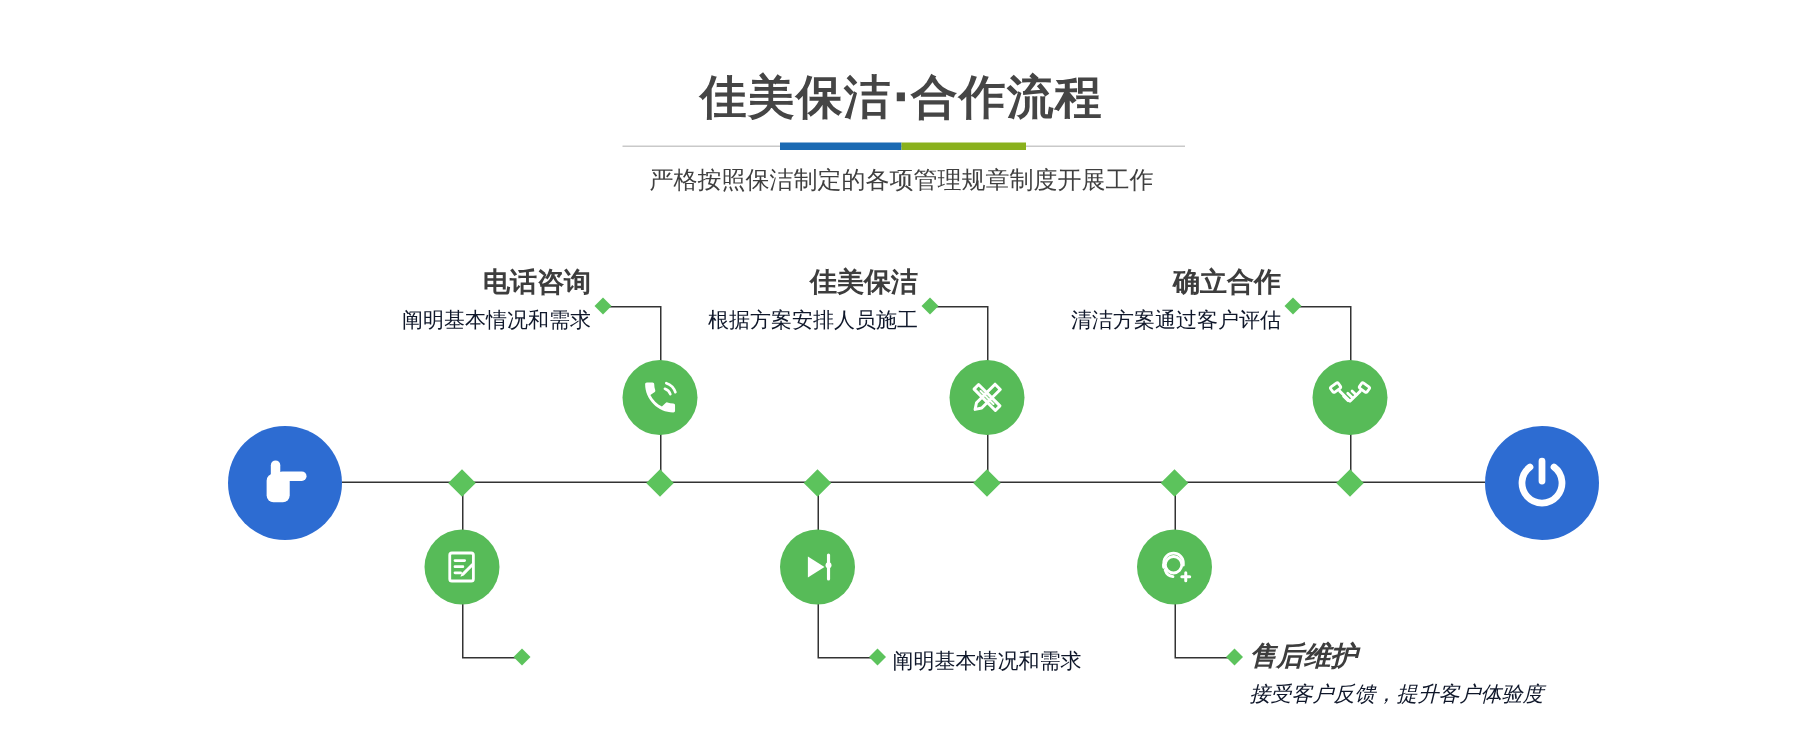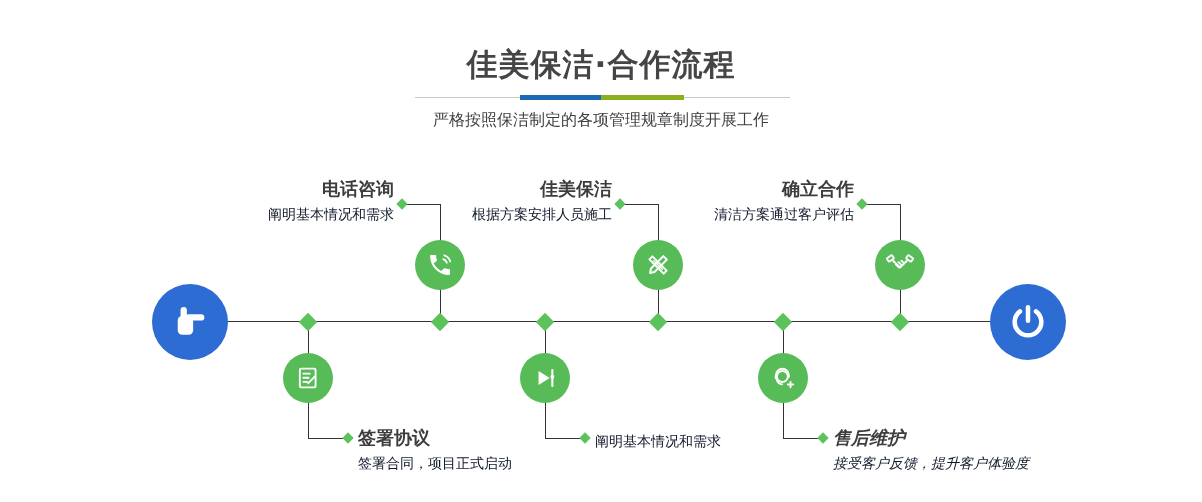--- a/index.html
+++ b/index.html
@@ -162,24 +162,20 @@
     </div>
     <div class="step-label top" style="right:590px;">
       <div class="t">佳美保洁</div>
       <div class="d">根据方案安排人员施工</div>
     </div>
     <div class="step-label top" style="right:348px;">
       <div class="t">确立合作</div>
       <div class="d">清洁方案通过客户评估</div>
     </div>
 
-    <div class="step-label bottom" style="left:358px;">
-      <div class="t">签署协议</div>
-      <div class="d">签署合同，项目正式启动</div>
-    </div>
     <div class="step-label bottom" style="left:595px;">
       <div class="d">阐明基本情况和需求</div>
     </div>
     <div class="step-label bottom" style="left:833px;font-style:italic;">
       <div class="t">售后维护</div>
       <div class="d">接受客户反馈，提升客户体验度</div>
     </div>
 
   </div>
 </div>

